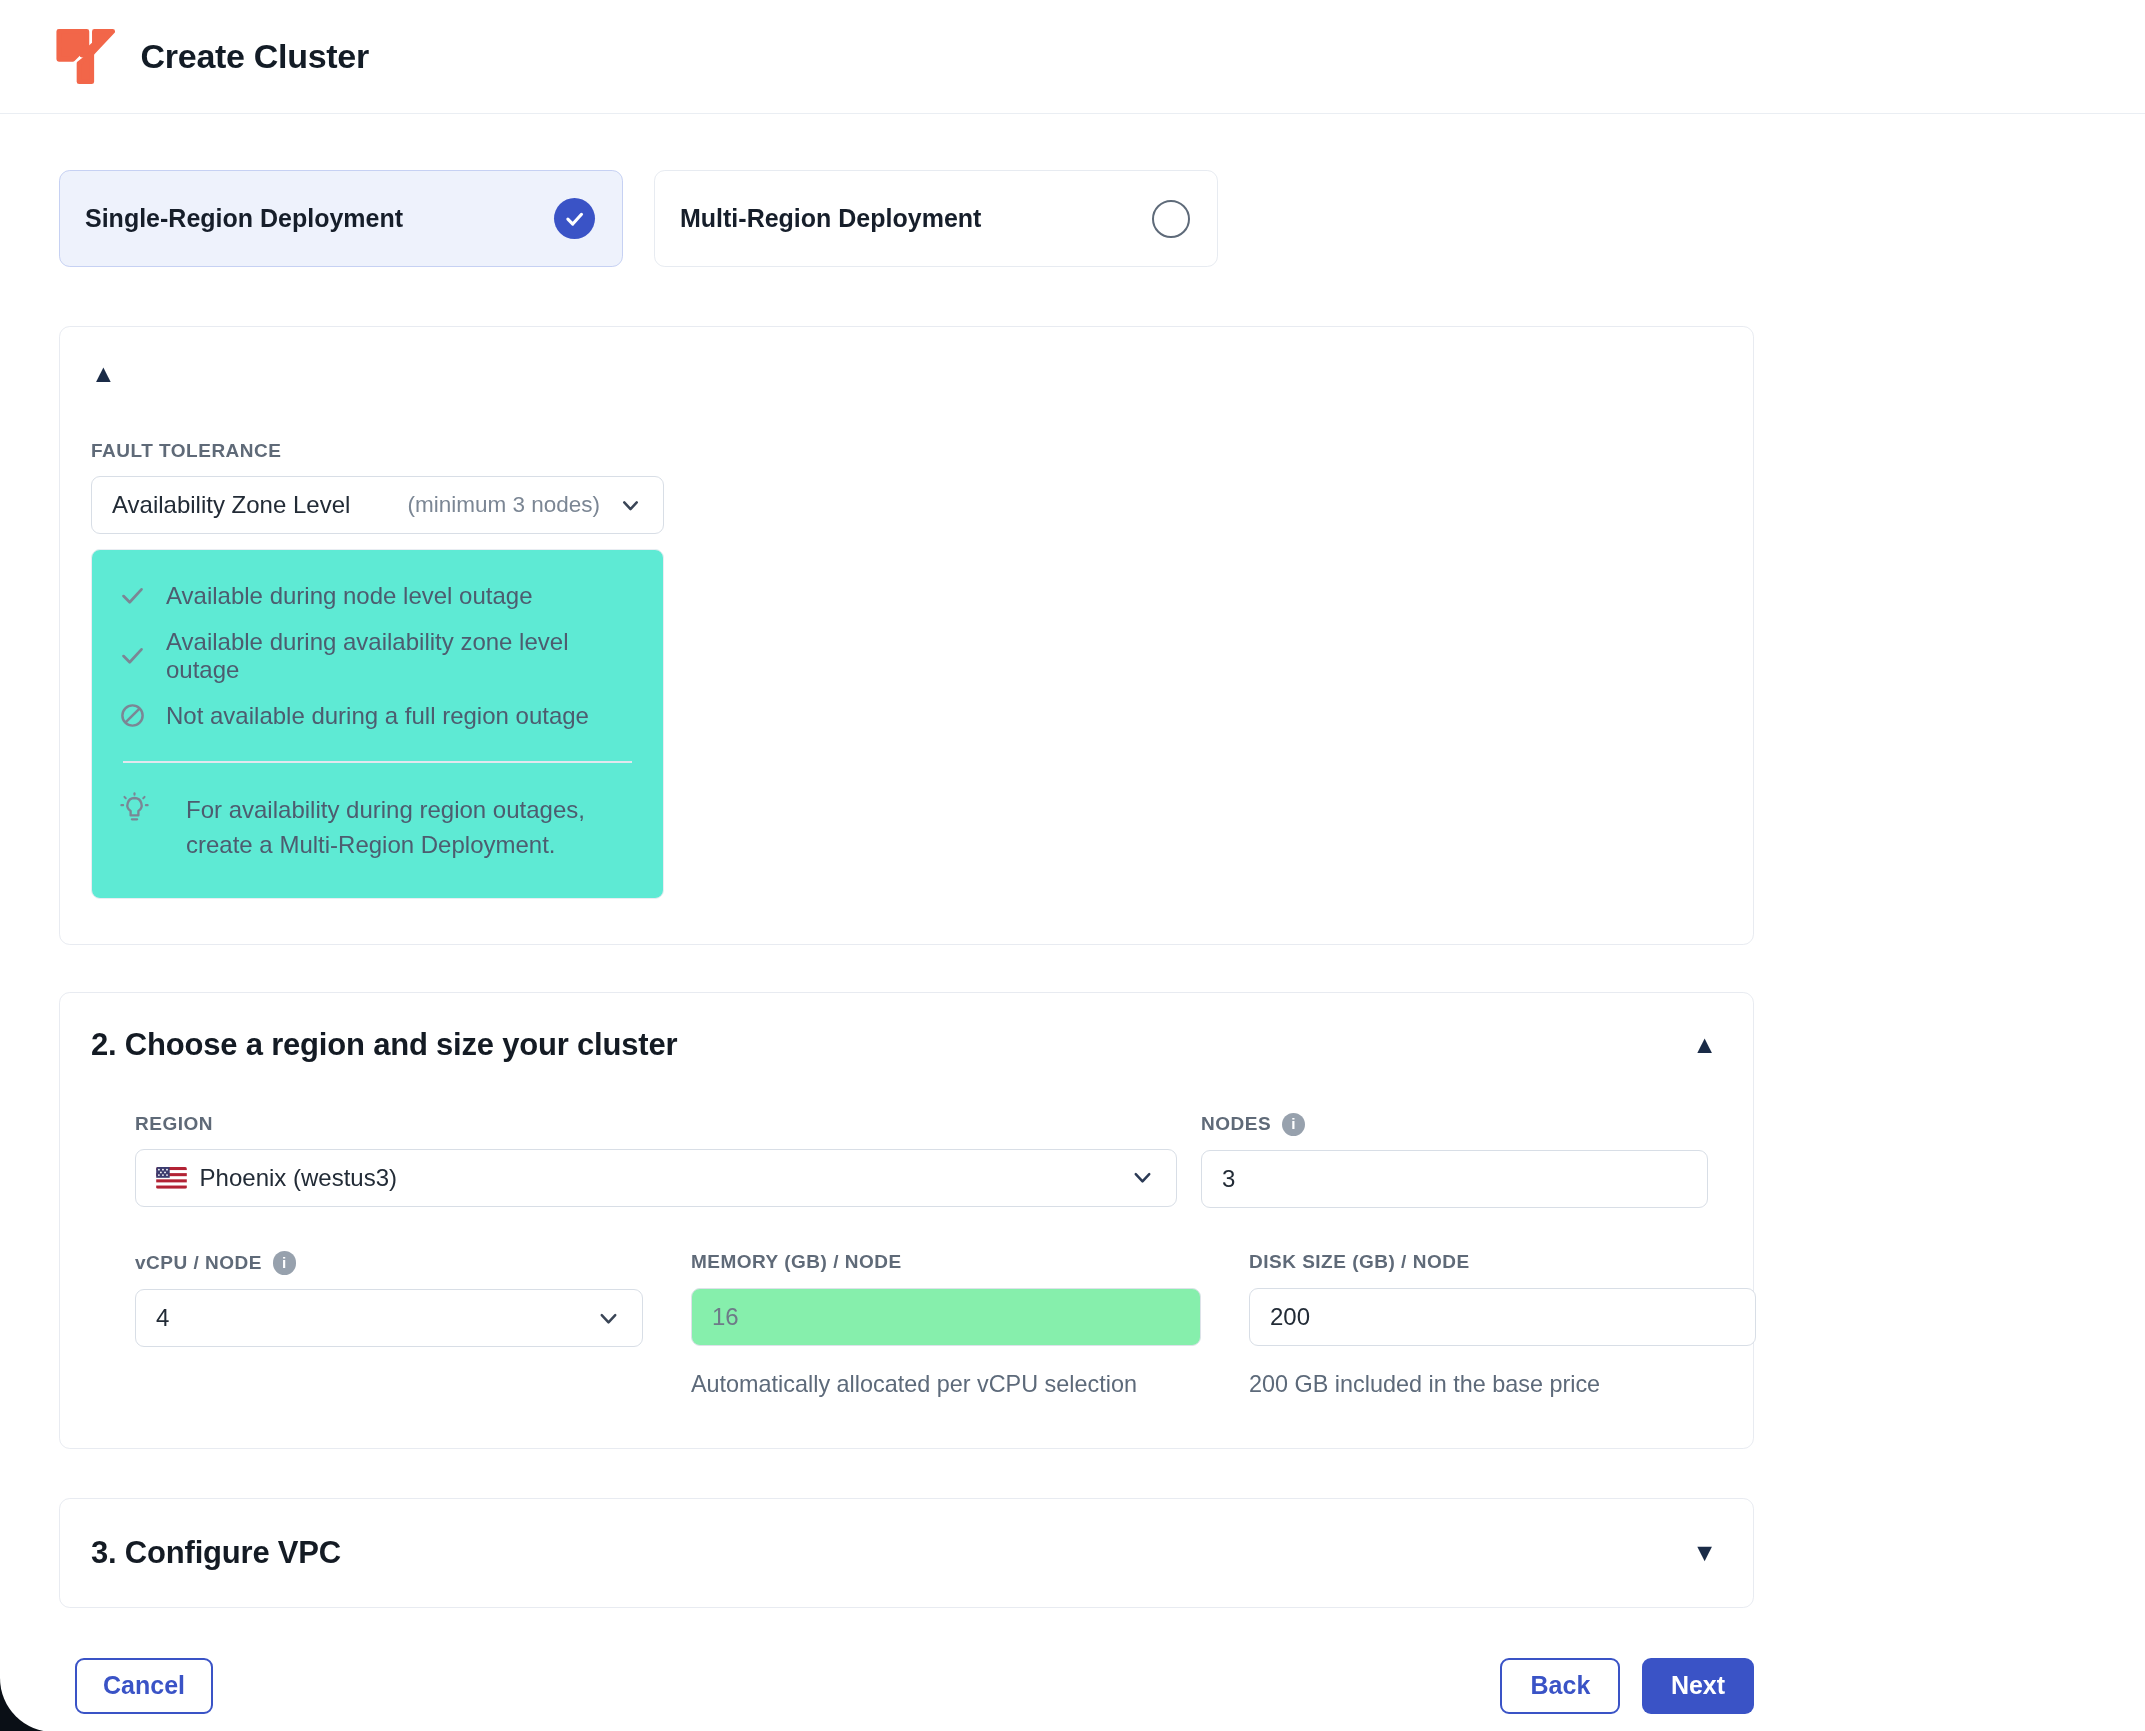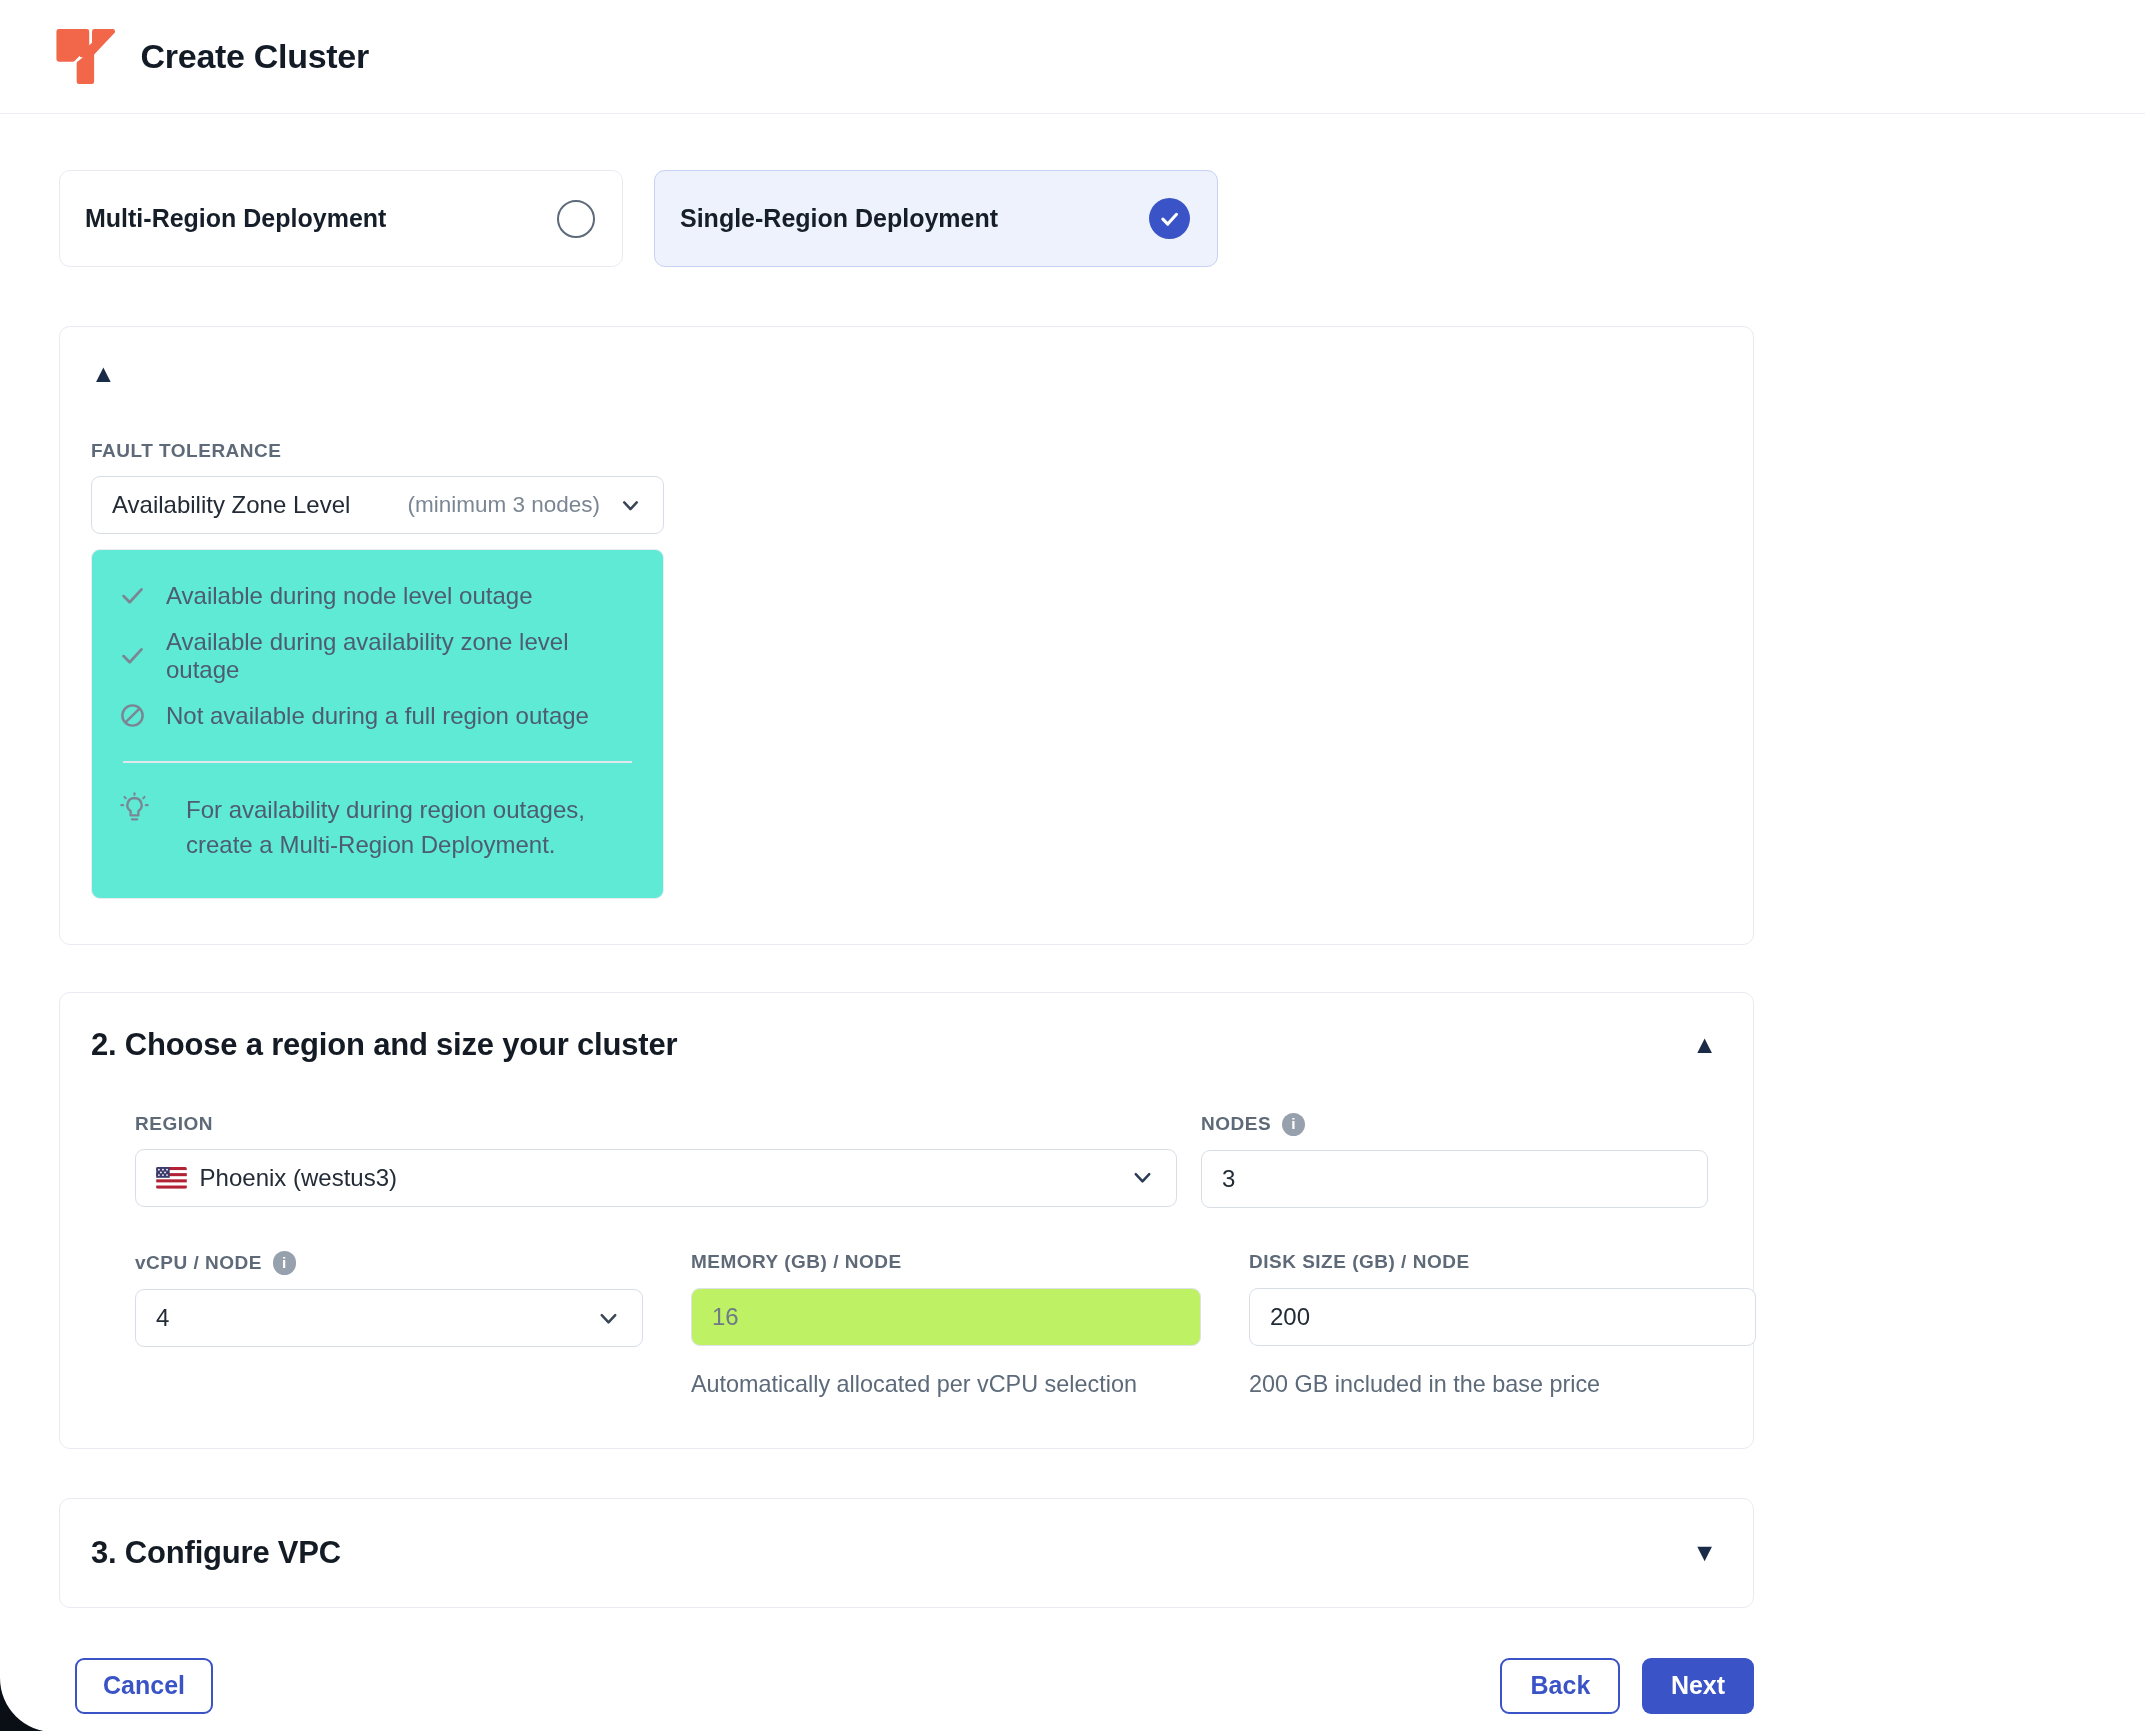--- a/index.html
+++ b/index.html
@@ -99,21 +99,21 @@
     padding:0 20px;
     font-family:inherit;
     width:100%;
   }
   .select-box { cursor:pointer; }
   .select-hint { color:#7b8694; margin-left:auto; font-size:22.5px; }
   .chevron { margin-left:18px; flex:0 0 auto; }
   .select-box .chev-only { margin-left:auto; }
   .text-input { outline:none; }
   .text-input:disabled, .text-input.disabled {
-    background:#bef264;
+    background:#86efac;
     border-color:#dde2e9;
     color:#6e7a88;
   }
 
   
   .fault-group { margin-top:54px; }
   .fault-select { width:573px; margin-top:14.4px; }
   .avail-box {
     width:573px; margin-top:14.4px;
     background:#5eead4;
@@ -195,31 +195,31 @@
       <path d="M63 12 H89 L57 46 H45 L63 30 Z"></path>
       <path d="M41 58 L59 44 V84 H41 Z"></path>
     </g>
   </svg>
   <div class="app-title">Create Cluster</div>
 </div>
 
 <div class="content">
 
   <div class="options-row">
-    <div class="option-card">
-      <span class="option-label">Multi-Region Deployment</span>
-      <span class="radio-circle"></span>
-    </div>
     <div class="option-card selected">
       <span class="option-label">Single-Region Deployment</span>
       <span class="check-circle">
         <svg width="23.4" height="23.4" viewBox="0 0 24 24">
           <polyline points="5,12.5 10,17.5 19,7.5" fill="none" stroke="#ffffff" stroke-width="3.2" stroke-linecap="round" stroke-linejoin="round"></polyline>
         </svg>
       </span>
+    </div>
+    <div class="option-card">
+      <span class="option-label">Multi-Region Deployment</span>
+      <span class="radio-circle"></span>
     </div>
   </div>
 
   <div class="section-card">
     <div class="section-head">
       <span class="collapse-icon">▲</span>
     </div>
 
     <div class="fault-group">
       <div class="field-label">FAULT TOLERANCE</div>

